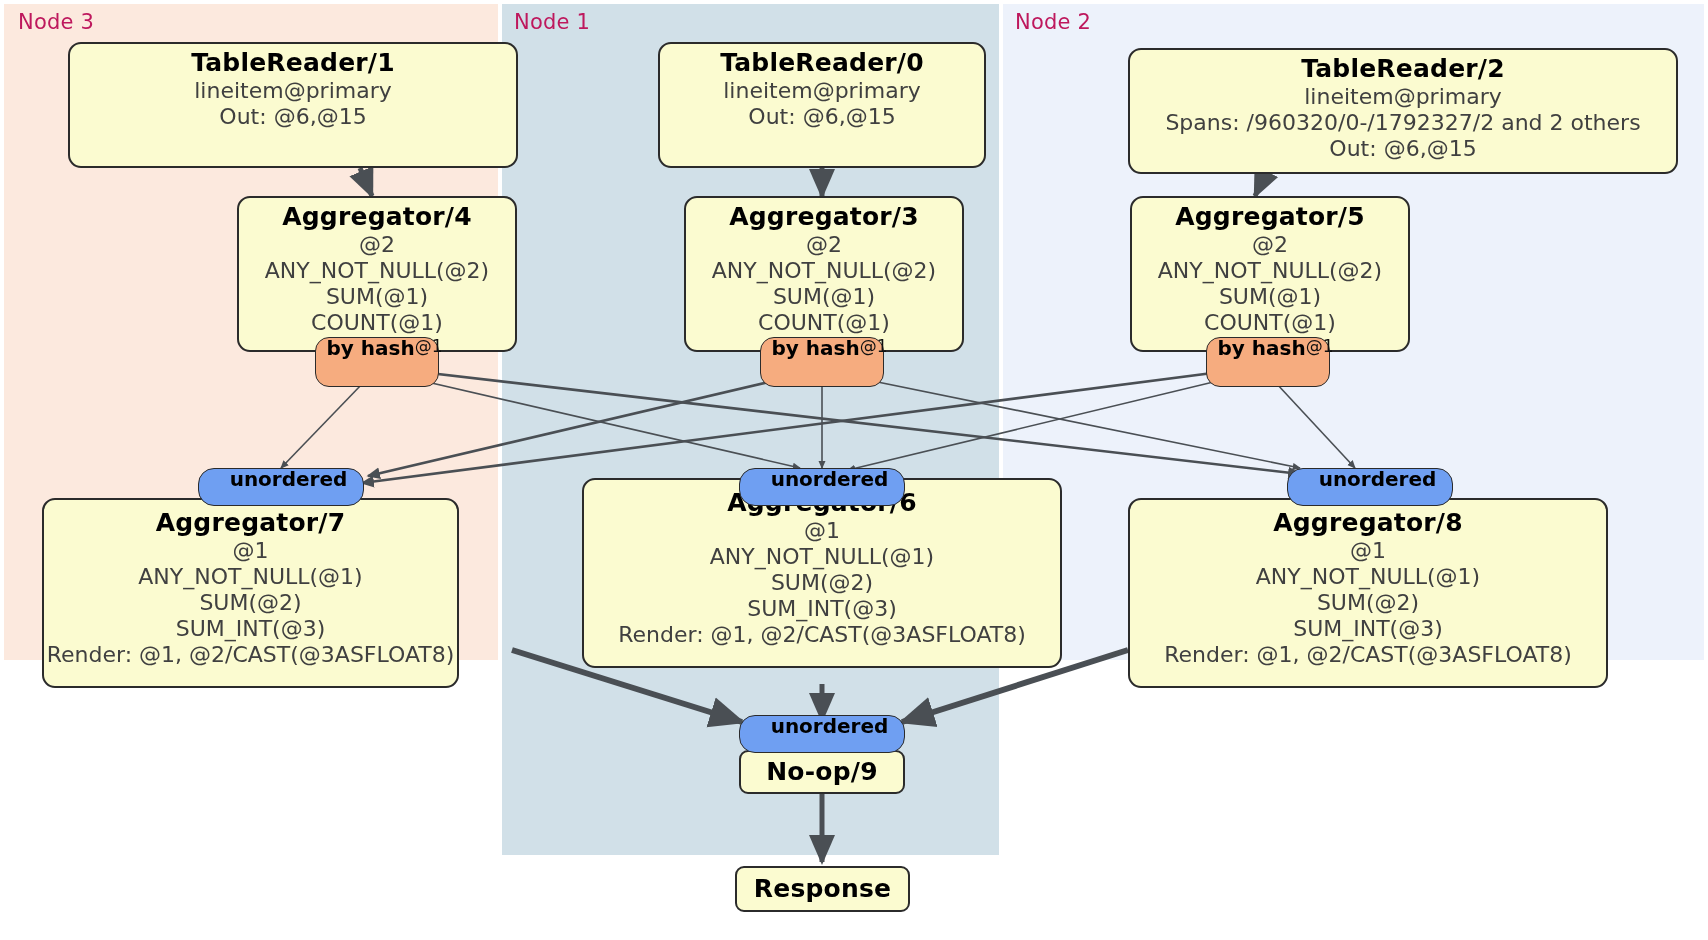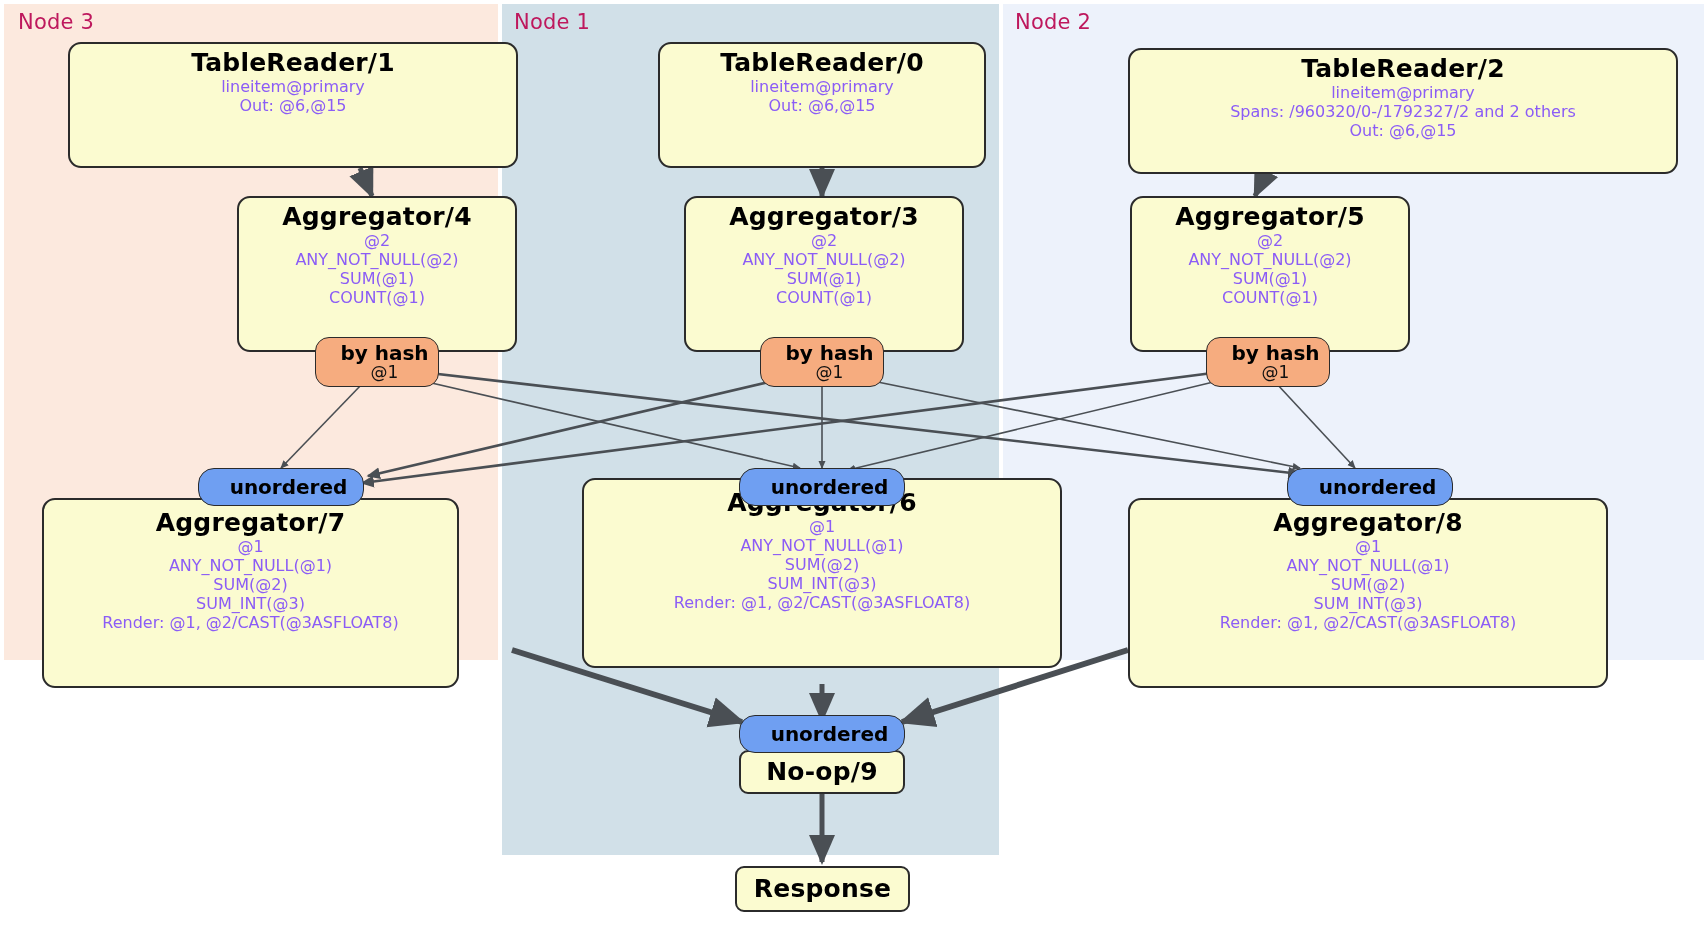--- a/index.html
+++ b/index.html
@@ -10,26 +10,26 @@
   .node-label{position:absolute;font-size:21px;color:#be185d;letter-spacing:.2px;white-space:nowrap;}
 
   .proc-box{
     position:absolute;box-sizing:border-box;
     background:#fbfbd0;border:2.2px solid #2b2b2b;border-radius:13px;
     text-align:center;padding:4px 8px 5px 8px;
     display:flex;flex-direction:column;align-items:center;justify-content:flex-start;
     z-index:6;
   }
   .proc-title{font-weight:bold;font-size:25px;color:#000;line-height:1.2;letter-spacing:.2px;}
-  .proc-line{font-size:16px;color:#8b5cf6;line-height:1.18;white-space:nowrap;}
+  .proc-line{font-size:22px;color:#404040;line-height:1.18;white-space:nowrap;}
 
   .badge{
     position:absolute;box-sizing:border-box;
     border:1.8px solid #2b2b2b;border-radius:14px;
-    display:flex;flex-direction:column;align-items:center;justify-content:center;
+    display:flex;flex-direction:row;justify-content:center;
     z-index:9;text-align:center;padding-left:15px;
   }
   .badge.hash{background:#f6ac7f;}
   .badge.unord{background:#6f9ff2;border-radius:16px;}
   .badge-title{font-weight:bold;font-size:20px;color:#000;line-height:1.05;white-space:nowrap;}
   .badge-sub{font-size:17px;color:#101010;line-height:1.05;white-space:nowrap;}
 
   .small-box{
     position:absolute;box-sizing:border-box;
     background:#fbfbd0;border:2.2px solid #2b2b2b;border-radius:9px;

